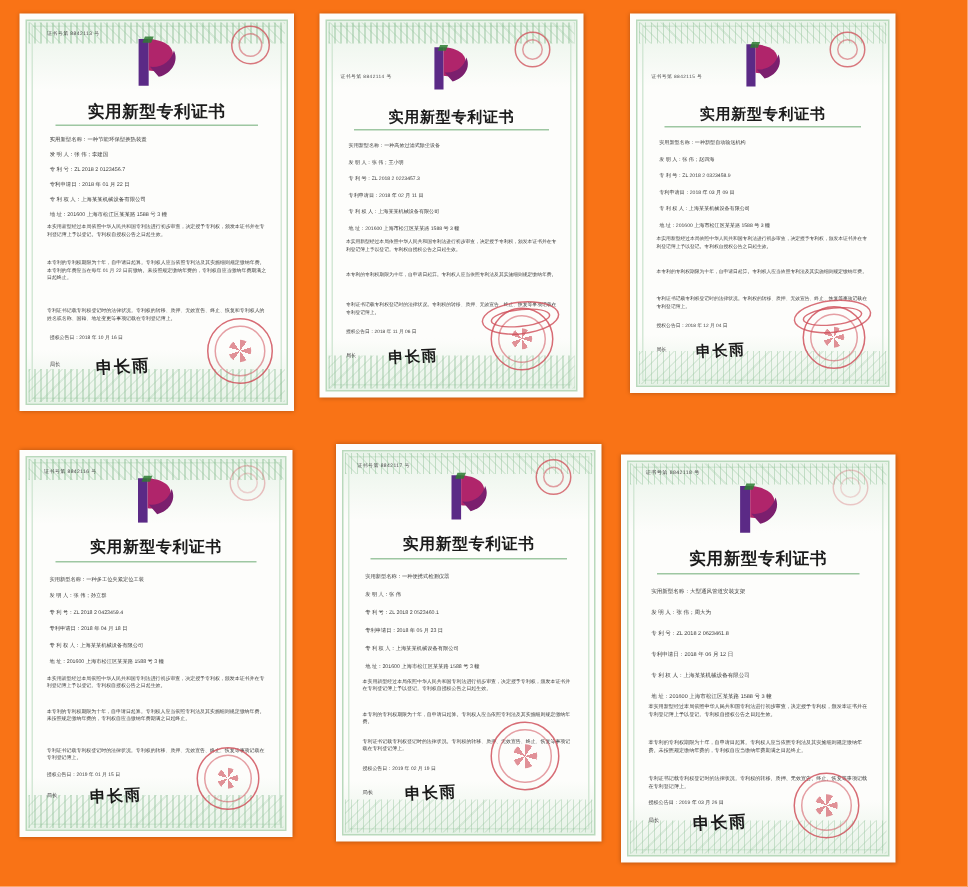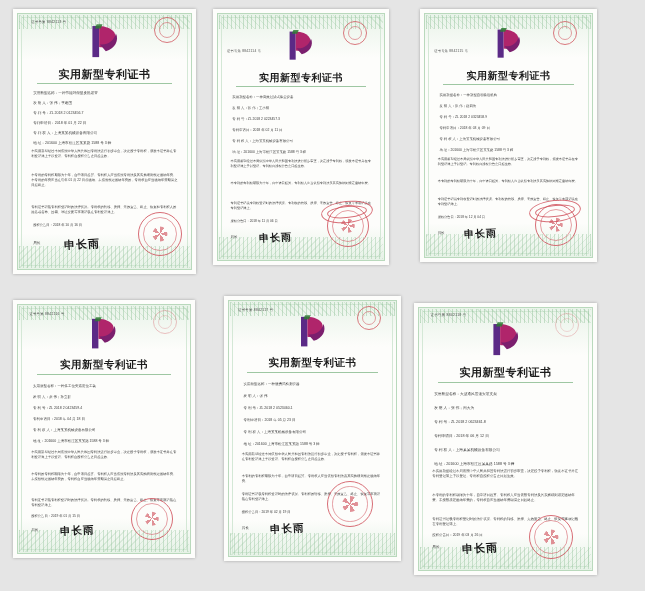--- a/index.html
+++ b/index.html
@@ -10,21 +10,21 @@
   body {
     width: 645px;
     height: 591px;
     font-family: "Liberation Sans", sans-serif;
     overflow: hidden;
   }
   .gallery {
     position: relative;
     width: 645px;
     height: 591px;
-    background: #e5e5e5;
+    background: #f97316;
   }
   .cert {
     position: absolute;
     background: #fdfdfb;
     box-shadow: 0 0 3px rgba(0,0,0,0.28);
     overflow: hidden;
   }
   
   .frame {
     position: absolute;

